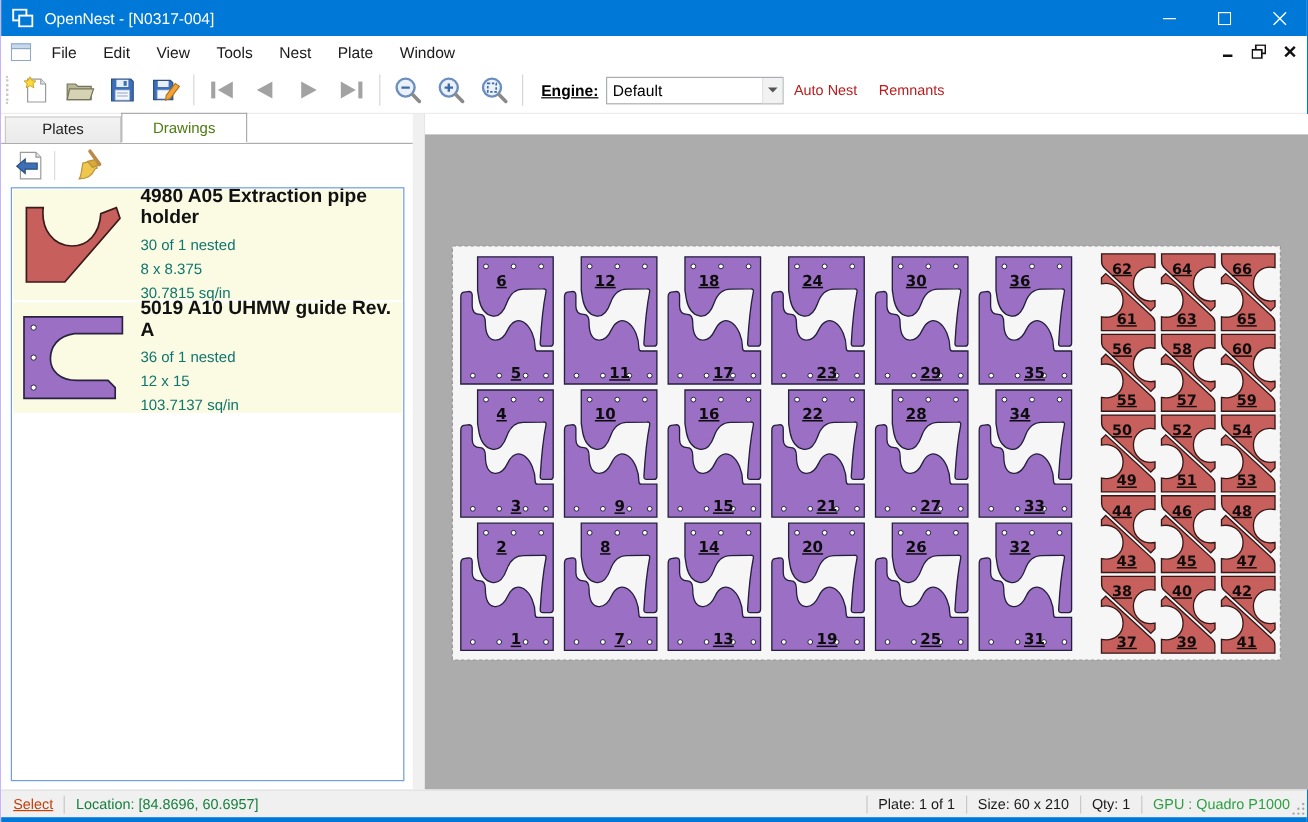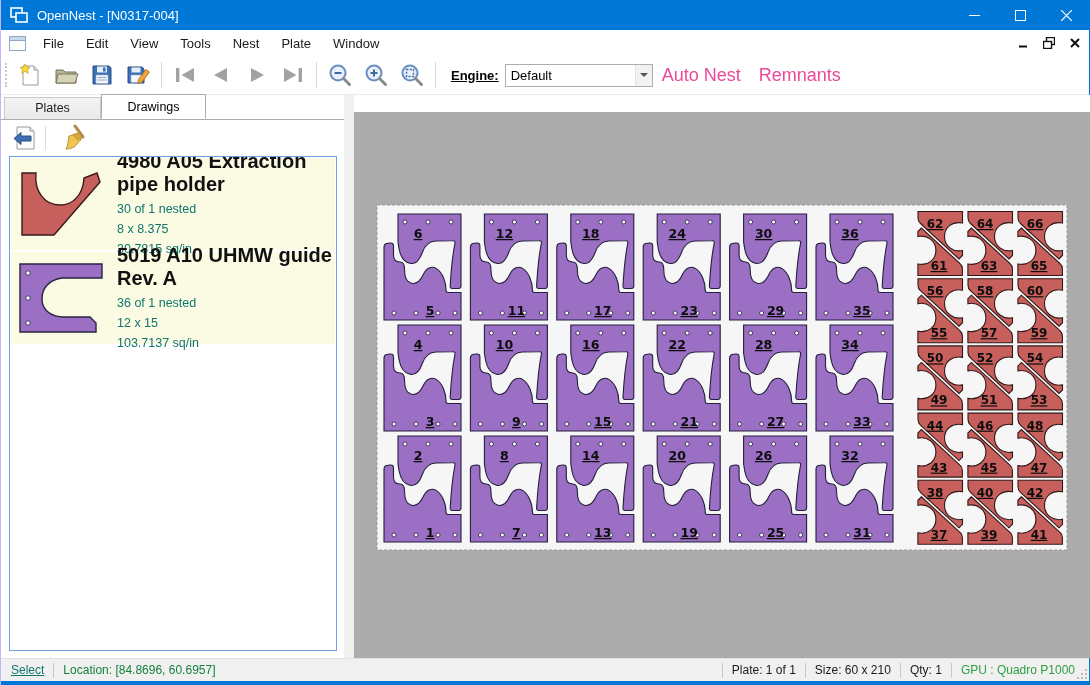--- a/index.html
+++ b/index.html
@@ -31,64 +31,64 @@
   .tb-btn { width:36px; height:32px; display:flex; align-items:center; justify-content:center; }
   .tb-sep { width:1px; height:26px; background:#D6D6D6; margin:0 5px; }
   .engine-label { font-weight:bold; font-size:13px; margin:0 6px 0 10px;text-decoration:underline; }
   .engine-combo { width:148px; height:23px; border:1px solid #ABADB3; background:#fff;
     display:flex; align-items:center; font-size:13px; position:relative; }
   .engine-combo .val { padding-left:5px; flex:1; }
   .engine-combo .dd { width:17px; height:21px; background:#F2F2F2; border-left:1px solid #E3E3E3;
     display:flex; align-items:center; justify-content:center; }
   .dd-arrow { width:0; height:0; border-left:4px solid transparent; border-right:4px solid transparent;
     border-top:4px solid #555; }
-  .tb-text-btn { font-size:18px; padding:6px 9px; color:#ec4899; }
+  .tb-text-btn { font-size:12px; padding:6px 9px; color:#b91c1c; }
 
   
   .main { position:absolute; left:0; top:95px; width:100%; height:563px; background:#fff; }
 
   
   .left-panel { position:absolute; left:0; top:0; width:343px; height:563px; background:#fff; }
   .tabstrip { position:absolute; left:0; top:0; width:343px; height:25px; border-bottom:1px solid #ACACAC; }
   .tab { position:absolute; bottom:0; font-size:12.5px; text-align:center; cursor:default; }
   .tab.inactive { left:3px; width:97px; height:22px; line-height:21px;
     background:linear-gradient(#F3F3F3,#EAEAEA); border:1px solid #C9C9C9; border-bottom:none; color:#222; }
   .tab.active { left:100px; width:105px; height:25px; line-height:24px;
-    background:#fff; border:1px solid #ACACAC; border-bottom:1px solid #fff; color:#000000; }
+    background:#fff; border:1px solid #ACACAC; border-bottom:1px solid #fff; color:#4d7c0f; }
   .panel-toolbar { position:absolute; left:0; top:25px; width:343px; height:36px; background:#fff;
     display:flex; align-items:center; }
   .pt-btn { width:34px; height:30px; margin-left:6px; display:flex; align-items:center; justify-content:center; }
   .pt-sep { width:1px; height:24px; background:#DCDCDC; margin:0 4px; }
 
   .drawing-list { position:absolute; left:8px; top:61px; width:328px; height:495px;
     background:#fff; border:1px solid #6DA1DB; padding:1px; overflow:hidden; }
   .drawing-item { width:324px; height:92px; background:#FBFAE3; margin-bottom:2px;
     display:flex; align-items:center; }
   .thumb-box { width:100px; height:88px; display:flex; align-items:center; justify-content:center; }
   .item-text { flex:1; padding-left:6px; }
-  .item-title { font-size:20px; font-weight:bold; color:#111; margin-bottom:3px; }
+  .item-title { font-size:16px; font-weight:bold; color:#111; margin-bottom:3px; }
   .item-meta { font-size:12.5px; color:#0f766e; line-height:20px; }
 
   .splitter { position:absolute; left:343px; top:0; width:10px; height:563px; background:#F0F0F0; }
 
   
   .canvas { position:absolute; left:353px; top:0; width:737px; height:563px; background:#ACACAC; }
   .canvas svg { display:block; }
   .pp { fill:#9B6FC4; stroke:#241F3D; stroke-width:1.1; }
   .rp { fill:#C7605C; stroke:#331818; stroke-width:1.1; }
   .hole { fill:#FFF; stroke:#241F3D; stroke-width:0.8; }
   .part-num { font-family:"DejaVu Sans", sans-serif; font-weight:bold; font-size:12.5px;
     fill:#0D0D0D; text-anchor:middle; text-decoration:underline; }
   .part-num-red { font-size:12px; }
 
   
   .statusbar { position:absolute; left:0; top:658px; width:100%; height:23px; background:#F0F0F0;
     border-top:1px solid #E2E2E2; display:flex; align-items:center; font-size:12px; color:#1a1a1a; }
   .sb-sep { width:1px; height:15px; background:#C8C8C8; margin:0 9px; }
-  .sb-mode { margin-left:10px; color:#0f766e;text-decoration:underline; }
+  .sb-mode { margin-left:10px; color:#c2410c;text-decoration:underline; }
   .sb-loc { color:#15803d;text-align:center; }
   .sb-right { position:absolute; right:14px; display:flex; align-items:center; }
   .sb-item { color:#1a1a1a; }
   .sb-gpu { font-weight:normal; }
   .grip-corner { position:absolute; right:1px; bottom:1px; width:12px; height:12px; }
   .bottom-strip { position:absolute; left:0; top:681px; width:100%; height:4px; background:#0078D7; }
 
   .thumb-red { fill:#C7605C; stroke:#3A1A1A; stroke-width:1.4; }
   .thumb-purple { fill:#9B6FC4; stroke:#2A2340; stroke-width:1.4; }
 </style>

